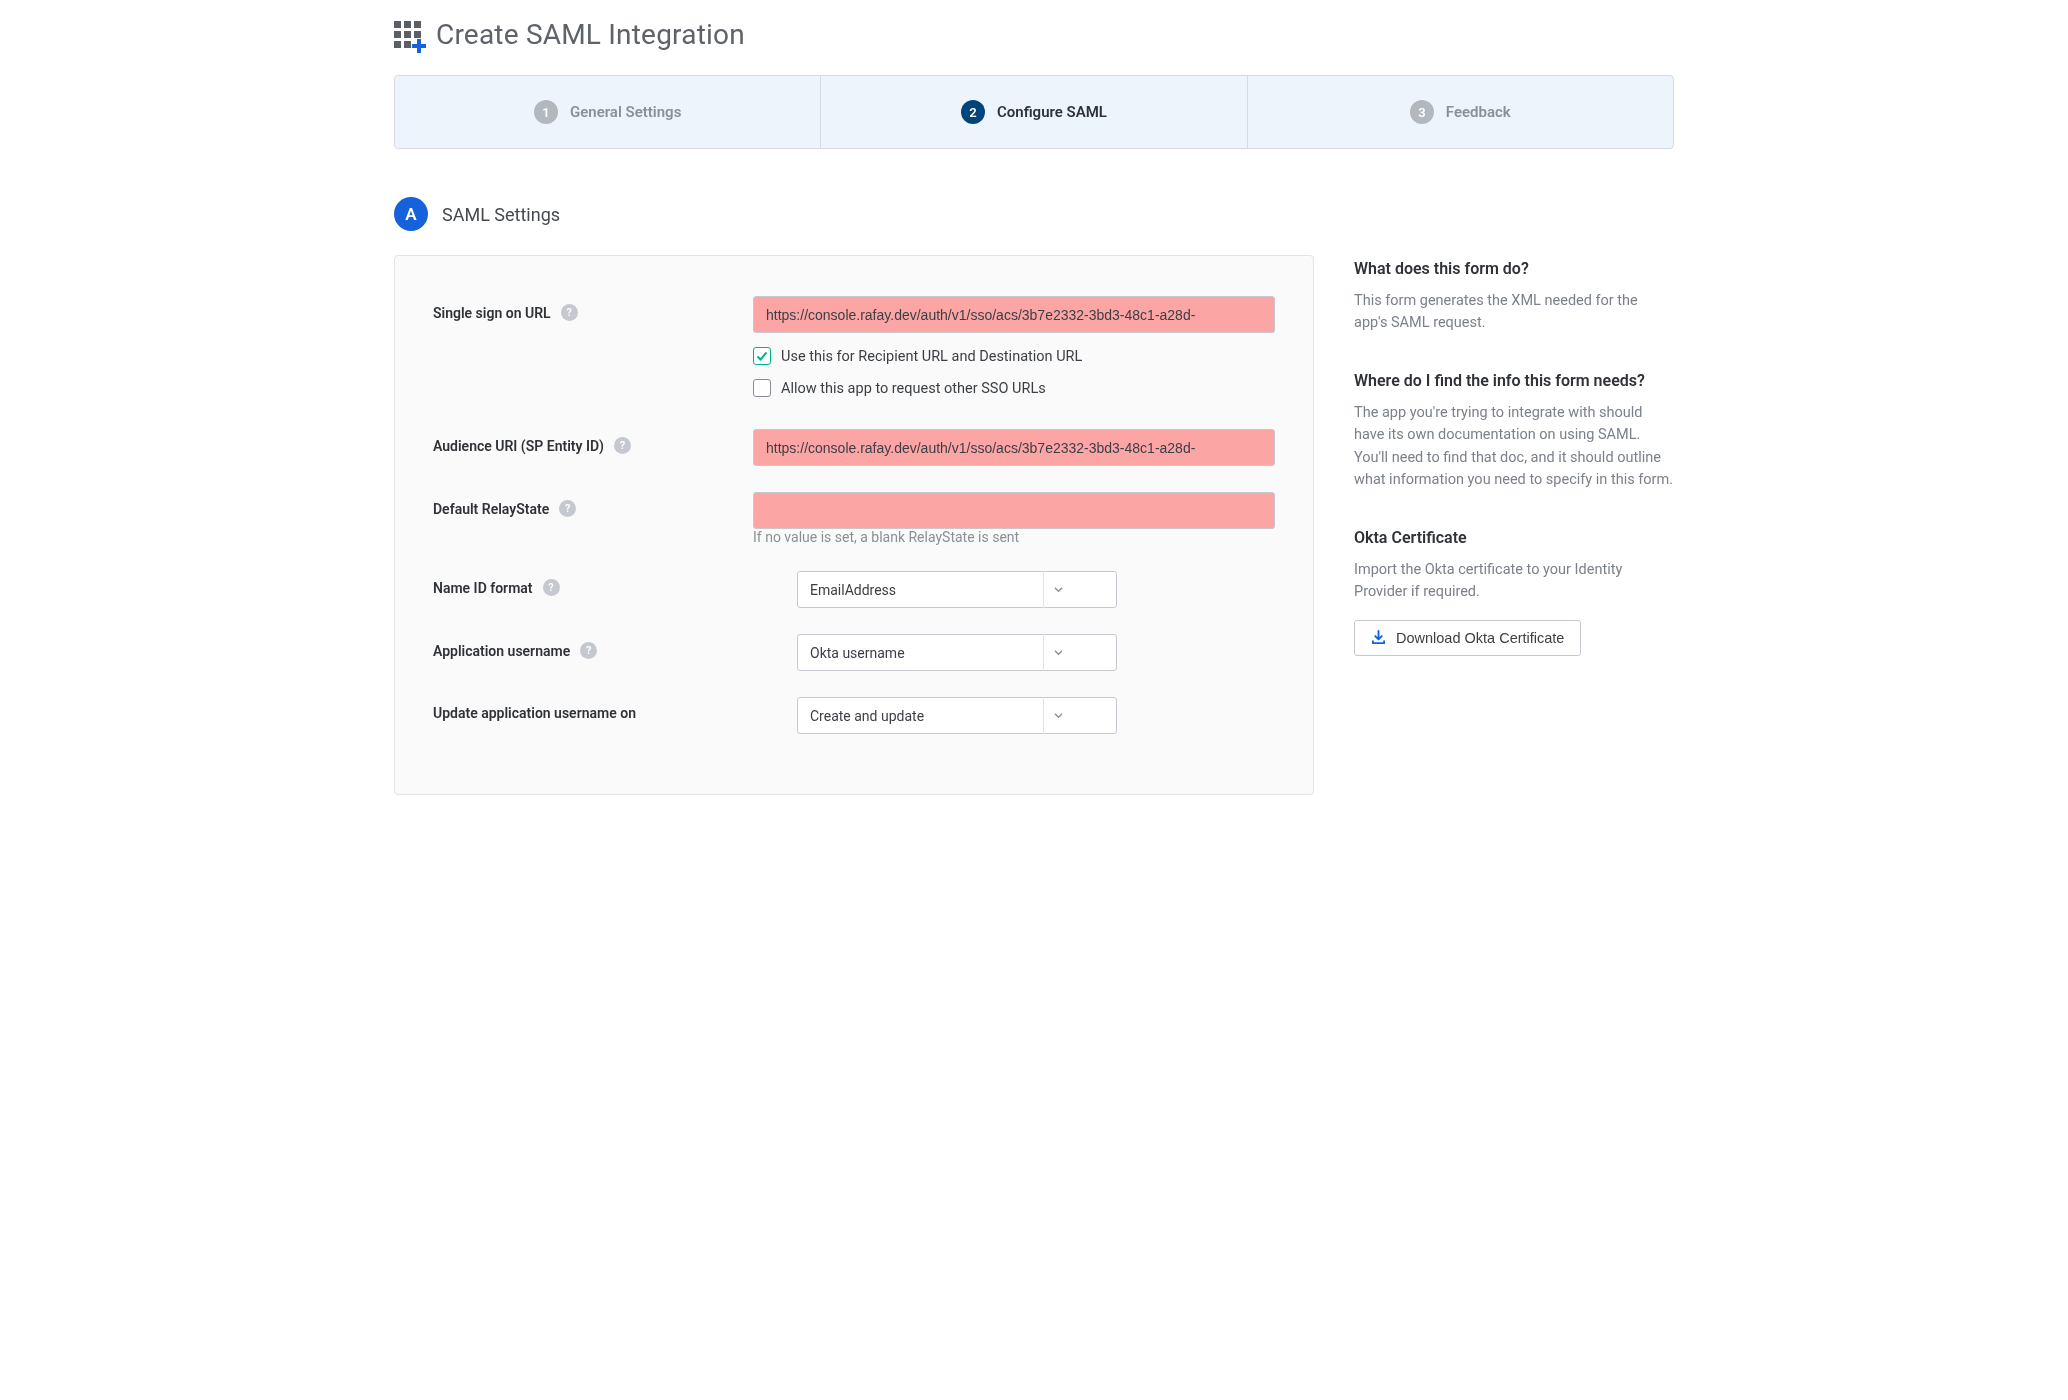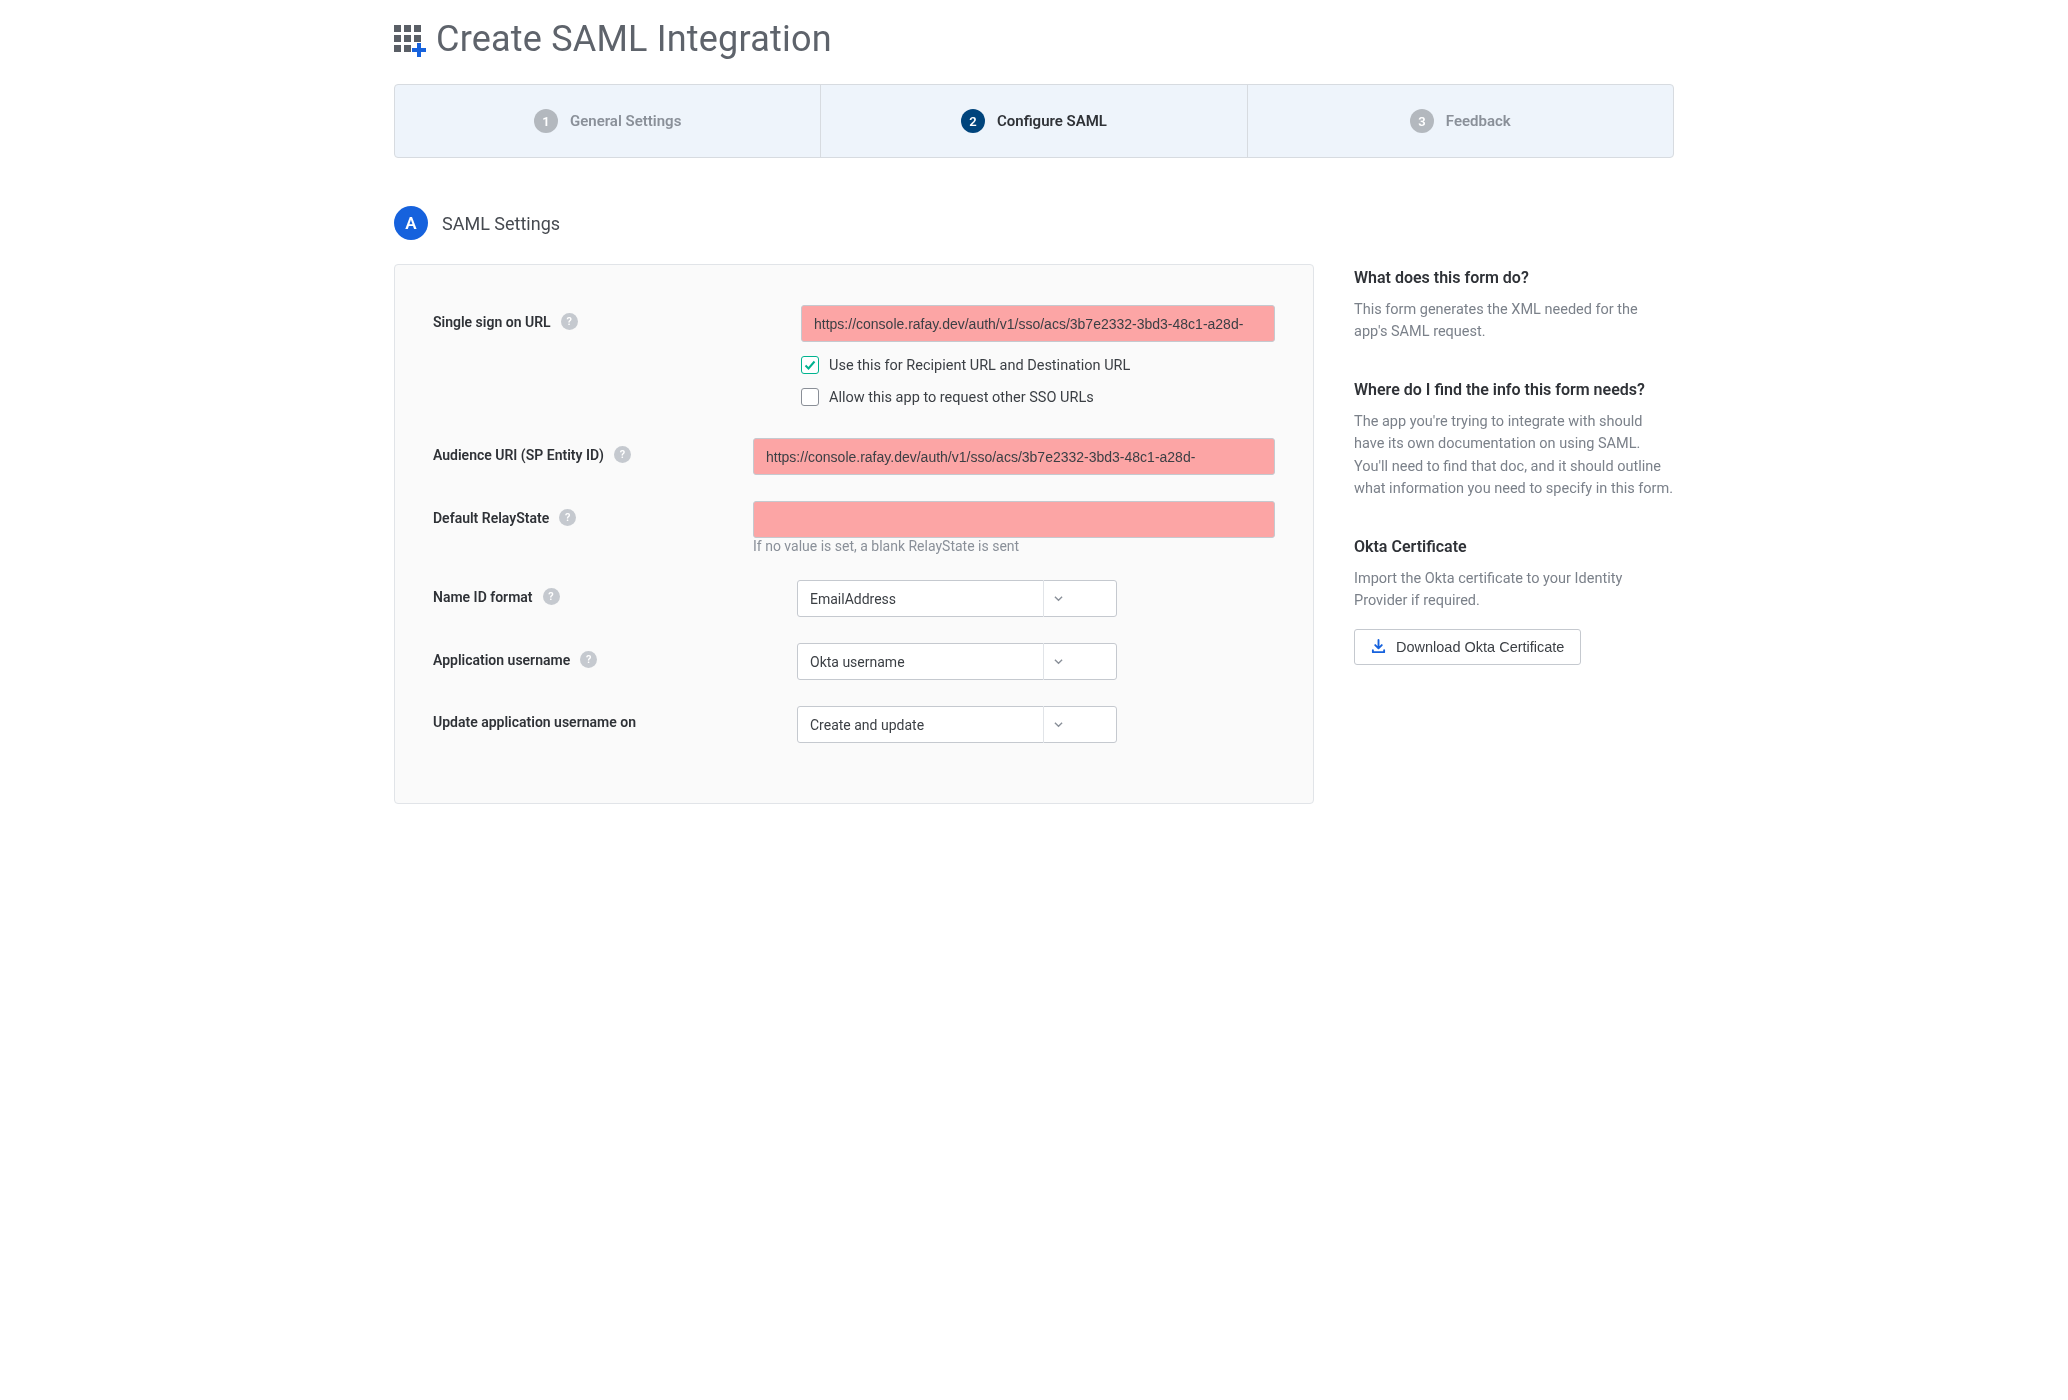--- a/index.html
+++ b/index.html
@@ -44,21 +44,21 @@
   }
   .app-icon .plus::before,
   .app-icon .plus::after {
     content: "";
     position: absolute;
     background: #1662dd;
   }
   .app-icon .plus::before { left: 5px; top: 0; width: 4px; height: 14px; }
   .app-icon .plus::after  { left: 0; top: 5px; width: 14px; height: 4px; }
   .page-title {
-    font-size: 36px;
+    font-size: 28px;
     font-weight: 400;
     color: #5e636b;
     letter-spacing: 0.2px;
   }
 
   
   .wizard {
     display: flex;
     width: 100%;
     border: 1px solid #d7dbe0;
@@ -143,21 +143,21 @@
     letter-spacing: 1px;
     font-weight: 500;
     margin-bottom: 34px;
   }
 
   .form-row {
     display: flex;
     align-items: flex-start;
     margin-bottom: 26px;
   }
-  .form-row.tight { margin-bottom: 14px; gap: 48px; }
+  .form-row.tight { margin-bottom: 14px; }
   .form-label-col {
     width: 320px;
     display: flex;
     align-items: center;
     gap: 10px;
     padding-top: 8px;
     font-size: 14px;
     font-weight: 600;
     color: #2f3237;
   }

